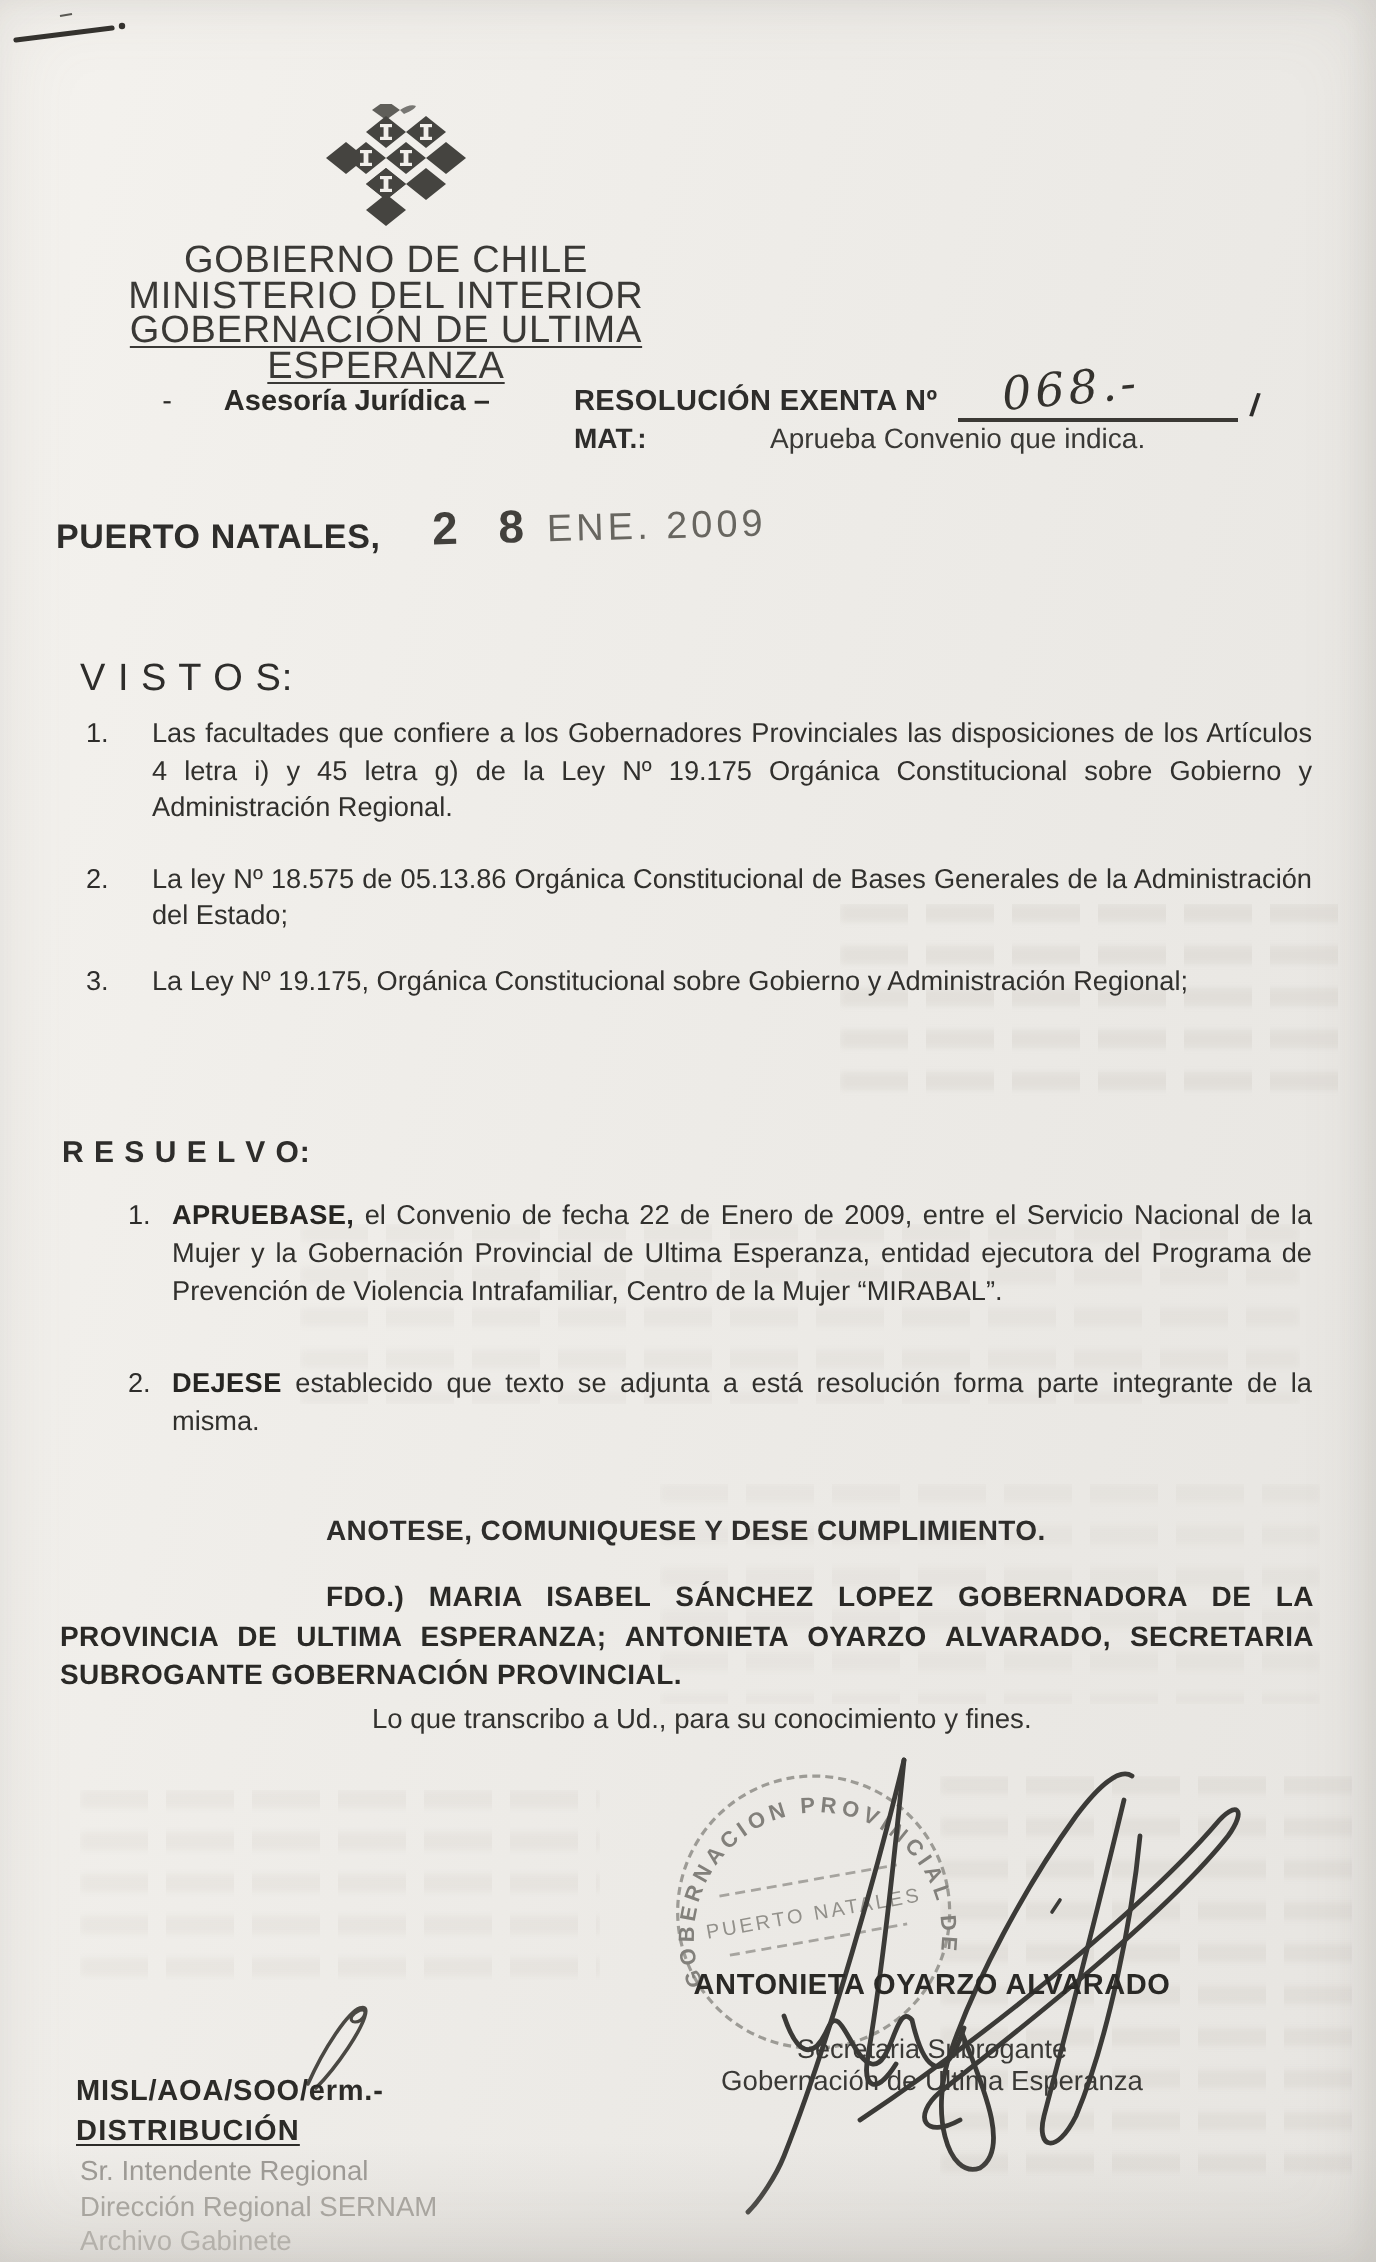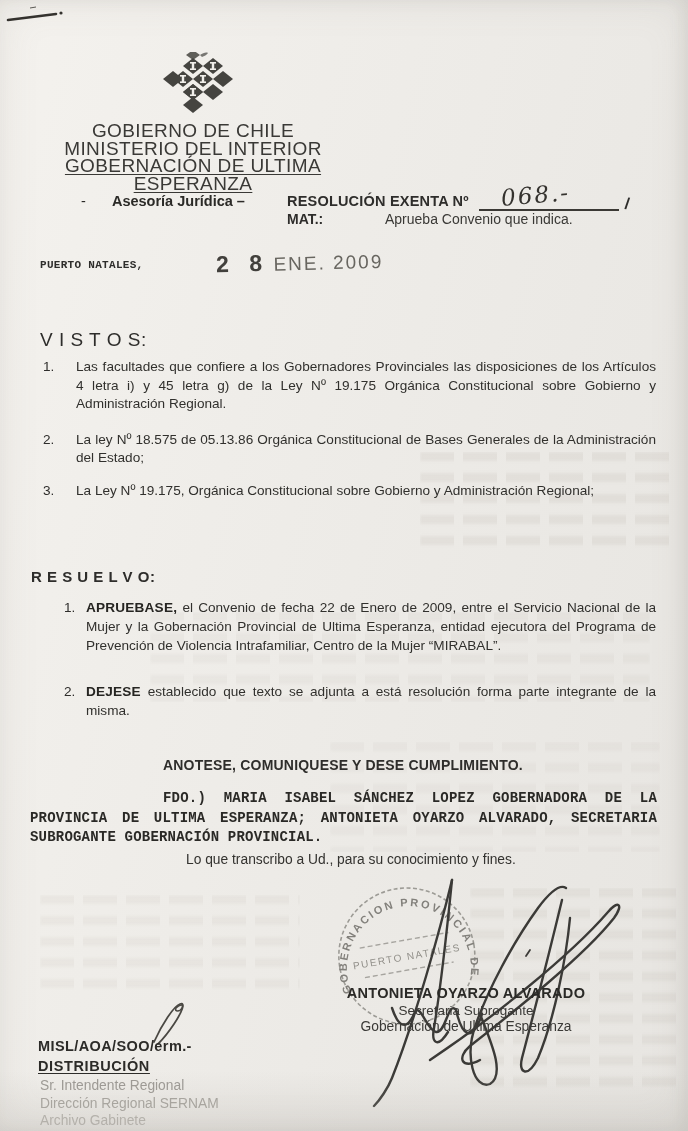--- a/index.html
+++ b/index.html
@@ -33,48 +33,48 @@
     position:absolute;left:22px;top:-9px;
     font-family:"DejaVu Serif", serif;font-style:italic;font-weight:normal;
     font-size:23px;letter-spacing:2px;color:#34322e;
     transform:rotate(-5deg);
   }
   .slash{margin-left:6px;font-size:16px;transform:translateY(3px) rotate(8deg);}
   .matline{display:flex;font-size:14px;}
   .matlabel{font-weight:bold;width:52px;flex:none;}
   .matvalue{margin-left:46px;color:#3a3936;}
   
-  .placeline{position:absolute;left:40px;top:259px;font-weight:bold;font-size:11px;letter-spacing:.3px;font-family:Liberation Mono, monospace;}
+  .placeline{position:absolute;left:28px;top:259px;font-weight:bold;font-size:17px;letter-spacing:.3px;}
   .datestamp{position:absolute;left:216px;top:249px;transform:rotate(-1.5deg);white-space:nowrap;}
   .datestamp .day{font-size:23px;font-weight:bold;letter-spacing:7px;color:#42403c;}
   .datestamp .rest{font-size:19px;font-weight:500;letter-spacing:2px;color:#5d5b55;opacity:.92;}
   
   .intro{position:absolute;left:40px;top:294px;font-weight:bold;font-size:14.5px;letter-spacing:.2px;}
   .vtitle{position:absolute;left:40px;top:329px;font-weight:normal;font-size:19px;letter-spacing:.5px;}
   .vlist{position:absolute;left:43px;top:358px;width:613px;font-size:13.6px;line-height:18.6px;}
   .vitem{display:flex;margin-bottom:17px;}
   .vitem .num{width:33px;flex:none;}
   .vitem .txt{flex:1;text-align:justify;color:#31302d;}
   .vitem.g2{margin-bottom:14px;}
   .rtitle{position:absolute;left:31px;top:568px;font-weight:bold;font-size:15px;letter-spacing:.5px;}
   .rlist{position:absolute;left:64px;top:599px;width:592px;font-size:13.6px;line-height:18.8px;}
   .ritem{display:flex;margin-bottom:28px;}
   .ritem .num{width:22px;flex:none;}
   .ritem .txt{flex:1;text-align:justify;color:#31302d;}
   .ritem .txt b{letter-spacing:.2px;color:#262522;}
   .ritem.last{margin-top:4px;}
   .anotese{position:absolute;left:163px;top:757px;font-weight:bold;font-size:14px;letter-spacing:.2px;}
-  .fdo{position:absolute;left:30px;top:789px;width:627px;font-weight:bold;font-size:14px;line-height:19.5px;text-align:justify;text-indent:133px;letter-spacing:.2px;color:#2a2926;font-family:Liberation Mono, monospace;}
+  .fdo{position:absolute;left:30px;top:789px;width:627px;font-weight:bold;font-size:14px;line-height:19.5px;text-align:justify;text-indent:133px;letter-spacing:.2px;color:#2a2926;}
   .transcribo{position:absolute;left:186px;top:852px;font-size:13.8px;color:#33322f;}
   
   .stamp{position:absolute;left:322px;top:868px;transform:rotate(-10deg);opacity:.88;}
   .signature{position:absolute;left:330px;top:860px;pointer-events:none;}
   .sigblock{position:absolute;left:320px;top:985px;width:292px;text-align:center;}
   .signame{font-weight:bold;font-size:14.5px;letter-spacing:.3px;color:#2a2926;}
-  .sigtitle{font-size:13.5px;margin-top:2px;color:#3a3936;}
+  .sigtitle{font-size:13.5px;margin-top:16px;color:#3a3936;}
   .sigorg{font-size:13.8px;margin-top:1px;color:#3a3936;}
   
   .initialmark{position:absolute;left:140px;top:998px;}
   .initials{position:absolute;left:38px;top:1038px;font-weight:bold;font-size:14.5px;letter-spacing:.4px;color:#2c2b28;text-align:center;}
   .dtitle{position:absolute;left:38px;top:1058px;font-weight:bold;font-size:14.5px;letter-spacing:.6px;text-decoration:underline;text-underline-offset:2px;color:#2c2b28;}
   .dlist{position:absolute;left:40px;top:1077px;font-size:13.8px;line-height:17.5px;}
   .dlist .d0{color:#9b9893;}
   .dlist .d1{color:#a5a29c;}
   .dlist .d2{color:#b2afa9;}
   .dlist .d3{color:#c3c0ba;}

